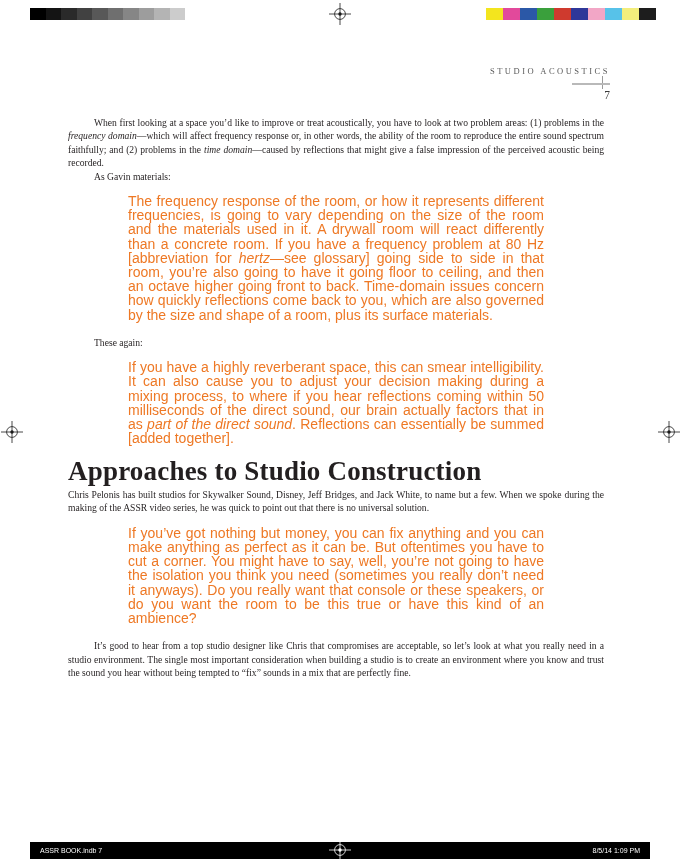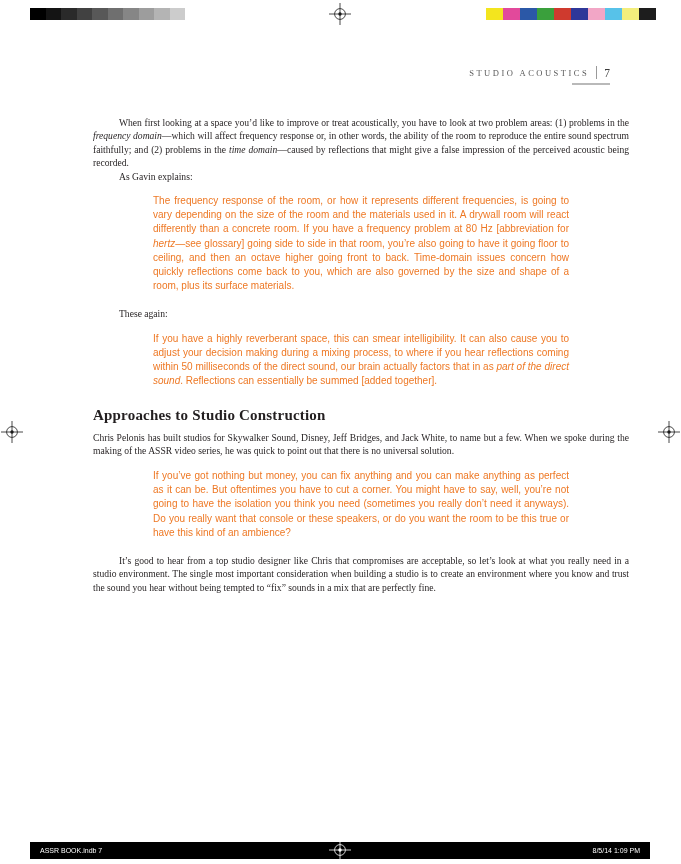--- a/index.html
+++ b/index.html
@@ -10,44 +10,45 @@
   }
   
   .calibration-bar{position:absolute;top:8px;display:flex;}
   .calibration-bar .sw{width:15.5px;height:12px;}
   .bar-gray{left:30px;}
   .bar-color{left:486px;}
   .bar-color .sw{width:17px;}
   .regmark{position:absolute;width:22px;height:22px;}
   
   .page-header{
-    position:absolute;top:66px;right:71px;display:flex;align-items:center;
+    position:absolute;top:66px;right:71px;display:flex;align-items:flex-end;
     font-family:"Liberation Serif",serif;
+    flex-direction:column;
   }
   .page-header .hdr-title{
     font-size:8.5px;letter-spacing:2.5px;color:#5a5a5a;font-variant:small-caps;
     text-transform:uppercase;
   }
   .page-header .hdr-sep{width:1px;height:13px;background:#9a9a9a;margin:0 7px;}
   .page-header .hdr-num{font-size:11.5px;color:#3a3a3a;}
   .header-rule{position:absolute;top:83px;right:71px;width:38px;height:2px;background:#b9b9b9;}
   
   .content{
-    position:absolute;left:93px;top:116px;width:536px;
+    position:absolute;left:68px;top:116px;width:536px;
     font-size:9.6px;line-height:13.4px;text-align:justify;
   }
   .body-para{margin:0;text-indent:26px;}
   .lead-in{margin:0;text-indent:26px;}
   .quote{
     margin:11px 0 14px 60px;width:416px;
     font-family:"Liberation Sans",sans-serif;
-    font-size:10px;line-height:14.2px;text-align:justify;
+    font-size:14px;line-height:14.2px;text-align:justify;
   }
   .section-heading{
-    margin:20px 0 9px 0;font-size:15px;font-weight:bold;
+    margin:20px 0 9px 0;font-size:27px;font-weight:bold;
     letter-spacing:.2px;text-align:left;text-indent:0;
   }
   
   .footer-bar{
     position:absolute;left:30px;top:842px;width:620px;height:17px;background:#000;
     color:#fff;font-family:"Liberation Sans",sans-serif;font-size:7px;
     display:flex;align-items:center;justify-content:space-between;
     padding:0 10px;box-sizing:border-box;
   }
   .footer-bar .regmark{top:-3px;left:299px;}
@@ -109,21 +110,21 @@
 
   <div class="page-header">
     <span class="hdr-title">STUDIO ACOUSTICS</span>
     <span class="hdr-sep"></span>
     <span class="hdr-num">7</span>
   </div>
   <div class="header-rule"></div>
 
   <div class="content">
     <p class="body-para"><span>When first looking at a space you’d like to improve or treat acoustically, you have to look at two problem areas: (1) problems in the </span><span style="font-style: italic;">frequency domain</span><span>—which will affect frequency response or, in other words, the ability of the room to reproduce the entire sound spectrum faithfully; and (2) problems in the </span><span style="font-style: italic;">time domain</span><span>—caused by reflections that might give a false impression of the perceived acoustic being recorded.</span></p>
-    <p class="lead-in">As Gavin explains:</p>
+    <p class="lead-in">As Gavin materials:</p>
 
     <div class="quote" style="color: rgb(238, 120, 36);"><span>The frequency response of the room, or how it represents different frequencies, is going to vary depending on the size of the room and the materials used in it. A drywall room will react differently than a concrete room. If you have a frequency problem at 80 Hz [abbreviation for </span><span style="font-style: italic;">hertz</span><span>—see glossary] going side to side in that room, you’re also going to have it going floor to ceiling, and then an octave higher going front to back. Time-domain issues concern how quickly reflections come back to you, which are also governed by the size and shape of a room, plus its surface materials.</span></div>
 
     <p class="lead-in">These again:</p>
 
     <div class="quote" style="color: rgb(238, 120, 36);"><span>If you have a highly reverberant space, this can smear intelligibility. It can also cause you to adjust your decision making during a mixing process, to where if you hear reflections coming within 50 milliseconds of the direct sound, our brain actually factors that in as </span><span style="font-style: italic;">part of the direct sound</span><span>. Reflections can essentially be summed [added together].</span></div>
 
 
     <h1 class="section-heading">Approaches to Studio Construction</h1>
 

